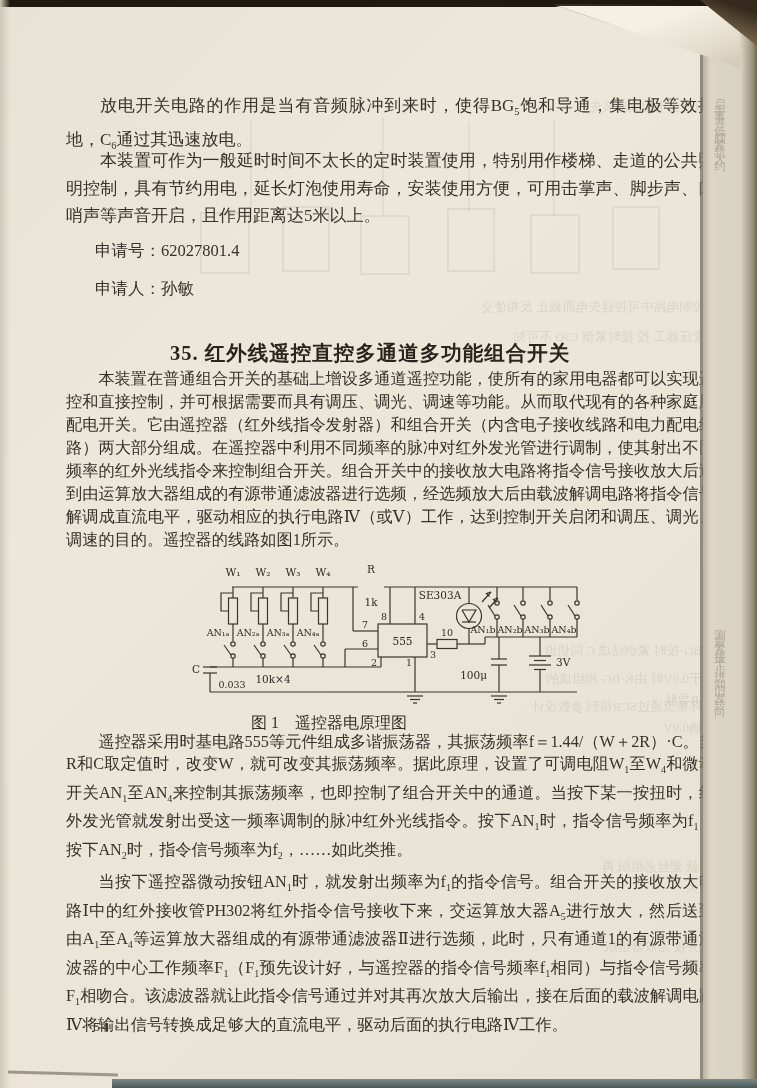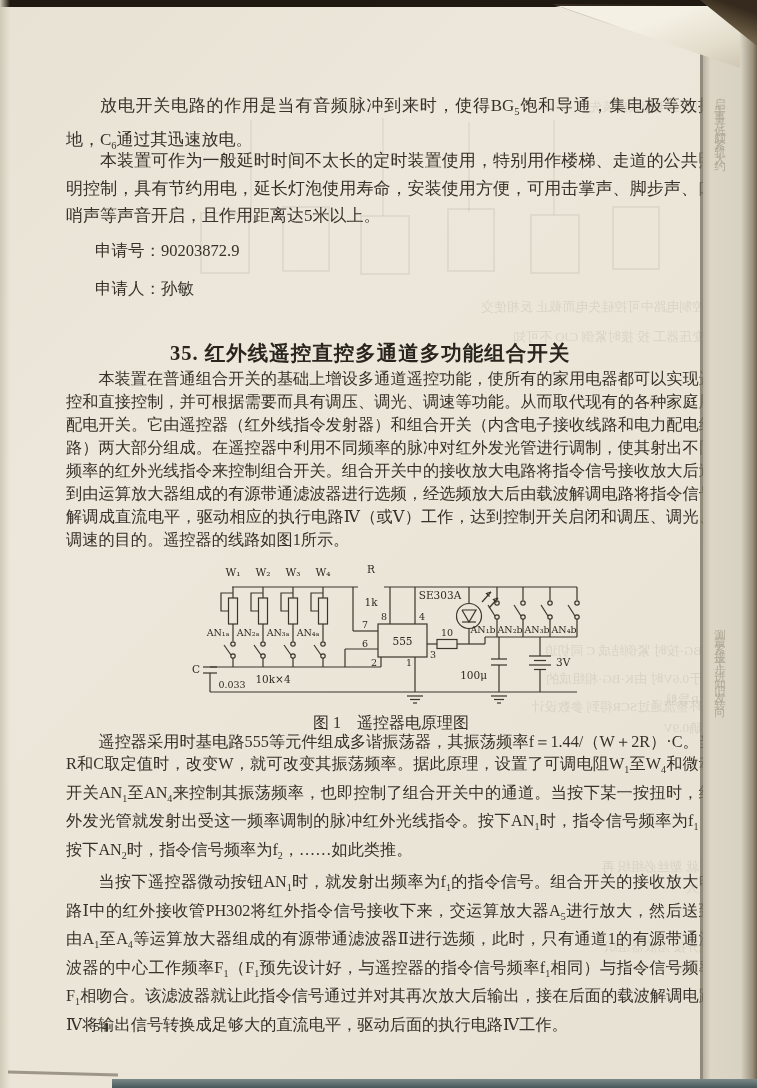--- a/index.html
+++ b/index.html
@@ -36,21 +36,21 @@
   
   .tx{position:absolute;color:#36312a;text-align:justify;}
   .para{left:66px;width:649px;text-indent:2em;}
   .p-big{font-size:17px;line-height:27.5px;}
   .p-mid{font-size:16.2px;line-height:23px;}
   .p-low{font-size:16.2px;line-height:22.3px;}
   sub{font-size:.62em;}
   .app-line{position:absolute;left:95px;color:#36312a;font-size:16.5px;white-space:nowrap;}
   .heading{position:absolute;left:0;top:322px;width:740px;text-align:center;
            font-size:20.5px;font-weight:bold;color:#29241d;letter-spacing:1px;}
-  .fig-caption{position:absolute;left:266px;top:713px;width:250px;text-align:center;
+  .fig-caption{position:absolute;left:251px;top:713px;width:250px;text-align:left;
            font-size:16px;color:#36312a;}
   .page-num{position:absolute;left:82px;top:1019px;font-size:13px;color:#36312a;letter-spacing:2px;}
   
   #fig1{position:absolute;left:185px;top:556px;}
   #fig1 line,#fig1 path,#fig1 rect,#fig1 circle,#fig1 polyline{stroke:#3a342b;fill:none;stroke-width:1.2;}
   #fig1 rect.comp{fill:#eae5d7;}
   #fig1 text{fill:#2f2a23;stroke:none;font-family:"DejaVu Serif","Liberation Serif",serif;font-size:10.5px;}
   #fig1 text.small{font-size:9.5px;}
 </style>
 </head>
@@ -77,21 +77,21 @@
 <div class="ghost-box" style="left:612px;top:206px;width:44px;height:60px;"></div>
 <div class="ghost-vline" style="left:250px;top:120px;height:95px;"></div>
 <div class="ghost-vline" style="left:382px;top:118px;height:98px;"></div>
 <div class="ghost-vline" style="left:468px;top:122px;height:90px;"></div>
 <div class="ghost-vline" style="left:553px;top:120px;height:95px;"></div>
 
 <p class="tx para p-big" style="top:92px;margin:0;">放电开关电路的作用是当有音频脉冲到来时，使得BG<sub>5</sub>饱和导通，集电极等效接地，C<sub>6</sub>通过其迅速放电。</p>
 <p class="tx para p-big" style="top:147px;margin:0;">本装置可作为一般延时时间不太长的定时装置使用，特别用作楼梯、走道的公共照明控制，具有节约用电，延长灯泡使用寿命，安装使用方便，可用击掌声、脚步声、口哨声等声音开启，且作用距离达5米以上。</p>
 
 <div class="app-line" style="top:240px;">
-  <span>申请号：</span><span>90203872.9</span>
+  <span>申请号：</span><span>62027801.4</span>
 </div>
 <div class="app-line" style="top:278px;">
   <span>申请人：</span><span>孙敏</span>
 </div>
 
 <h2 class="heading">35. 红外线遥控直控多通道多功能组合开关</h2>
 
 <p class="tx para p-mid" style="top:368px;margin:0;">本装置在普通组合开关的基础上增设多通道遥控功能，使所有的家用电器都可以实现遥控和直接控制，并可根据需要而具有调压、调光、调速等功能。从而取代现有的各种家庭用配电开关。它由遥控器（红外线指令发射器）和组合开关（内含电子接收线路和电力配电线路）两大部分组成。在遥控器中利用不同频率的脉冲对红外发光管进行调制，使其射出不同频率的红外光线指令来控制组合开关。组合开关中的接收放大电路将指令信号接收放大后送到由运算放大器组成的有源带通滤波器进行选频，经选频放大后由载波解调电路将指令信号解调成直流电平，驱动相应的执行电路Ⅳ（或Ⅴ）工作，达到控制开关启闭和调压、调光、调速的目的。遥控器的线路如图1所示。</p>
 
 <svg id="fig1" width="420" height="158" viewBox="0 0 420 158">

